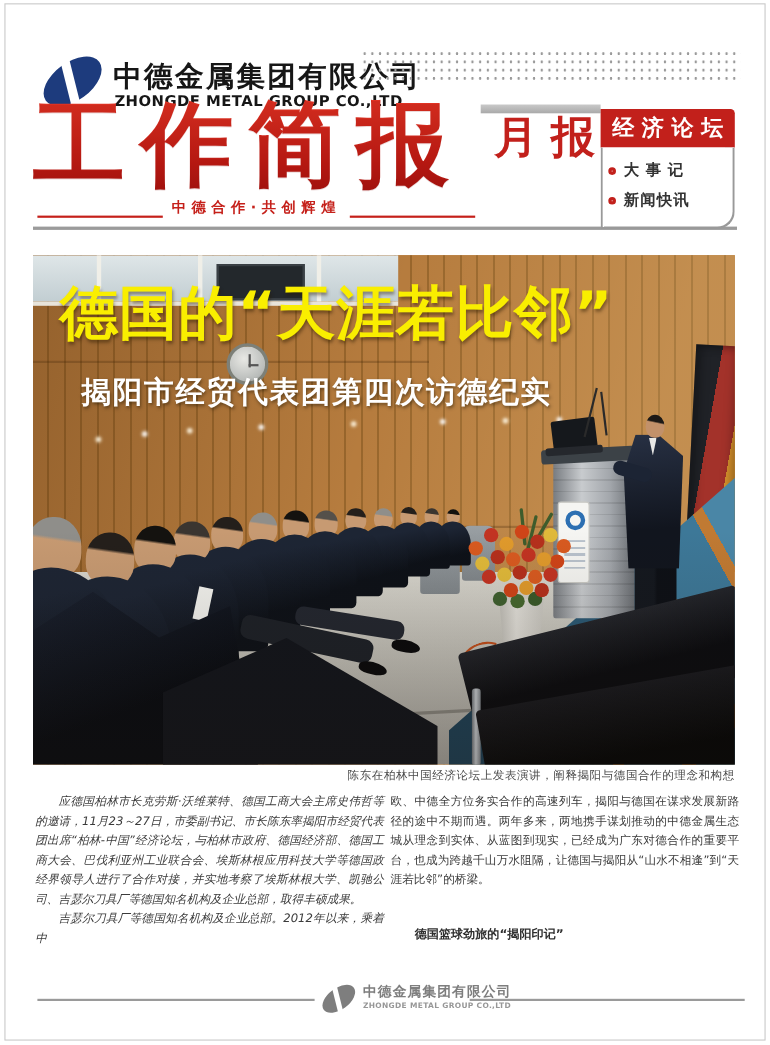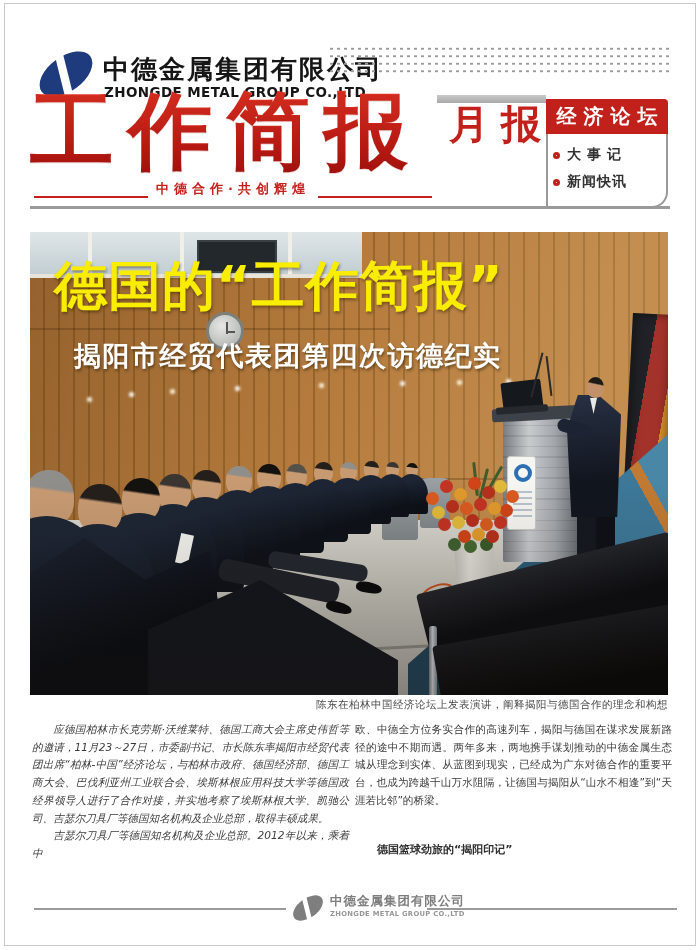--- a/index.html
+++ b/index.html
@@ -293,21 +293,21 @@
     <div class="pot"></div>
     <div class="flowers"></div>
 
     <div class="cable"></div>
     <div class="amp1"></div>
     <div class="pole"></div>
     <div class="amp2"></div>
 
     <div class="shade-bottom"></div>
 
-    <div class="headline">德国的“工作简报”</div>
+    <div class="headline">德国的“天涯若比邻”</div>
     <div class="subhead">揭阳市经贸代表团第四次访德纪实</div>
   </div>
 
   <div class="caption">陈东在柏林中国经济论坛上发表演讲，阐释揭阳与德国合作的理念和构想</div>
 
   <div class="col col1">
     <p class="ind">应德国柏林市长克劳斯·沃维莱特、德国工商大会主席史伟哲等的邀请，11月23～27日，市委副书记、市长陈东率揭阳市经贸代表团出席“柏林-中国”经济论坛，与柏林市政府、德国经济部、德国工商大会、巴伐利亚州工业联合会、埃斯林根应用科技大学等德国政经界领导人进行了合作对接，并实地考察了埃斯林根大学、凯驰公司、吉瑟尔刀具厂等德国知名机构及企业总部，取得丰硕成果。</p>
     <p class="ind">吉瑟尔刀具厂等德国知名机构及企业总部。2012年以来，乘着中</p>
   </div>
   <div class="col col2">

